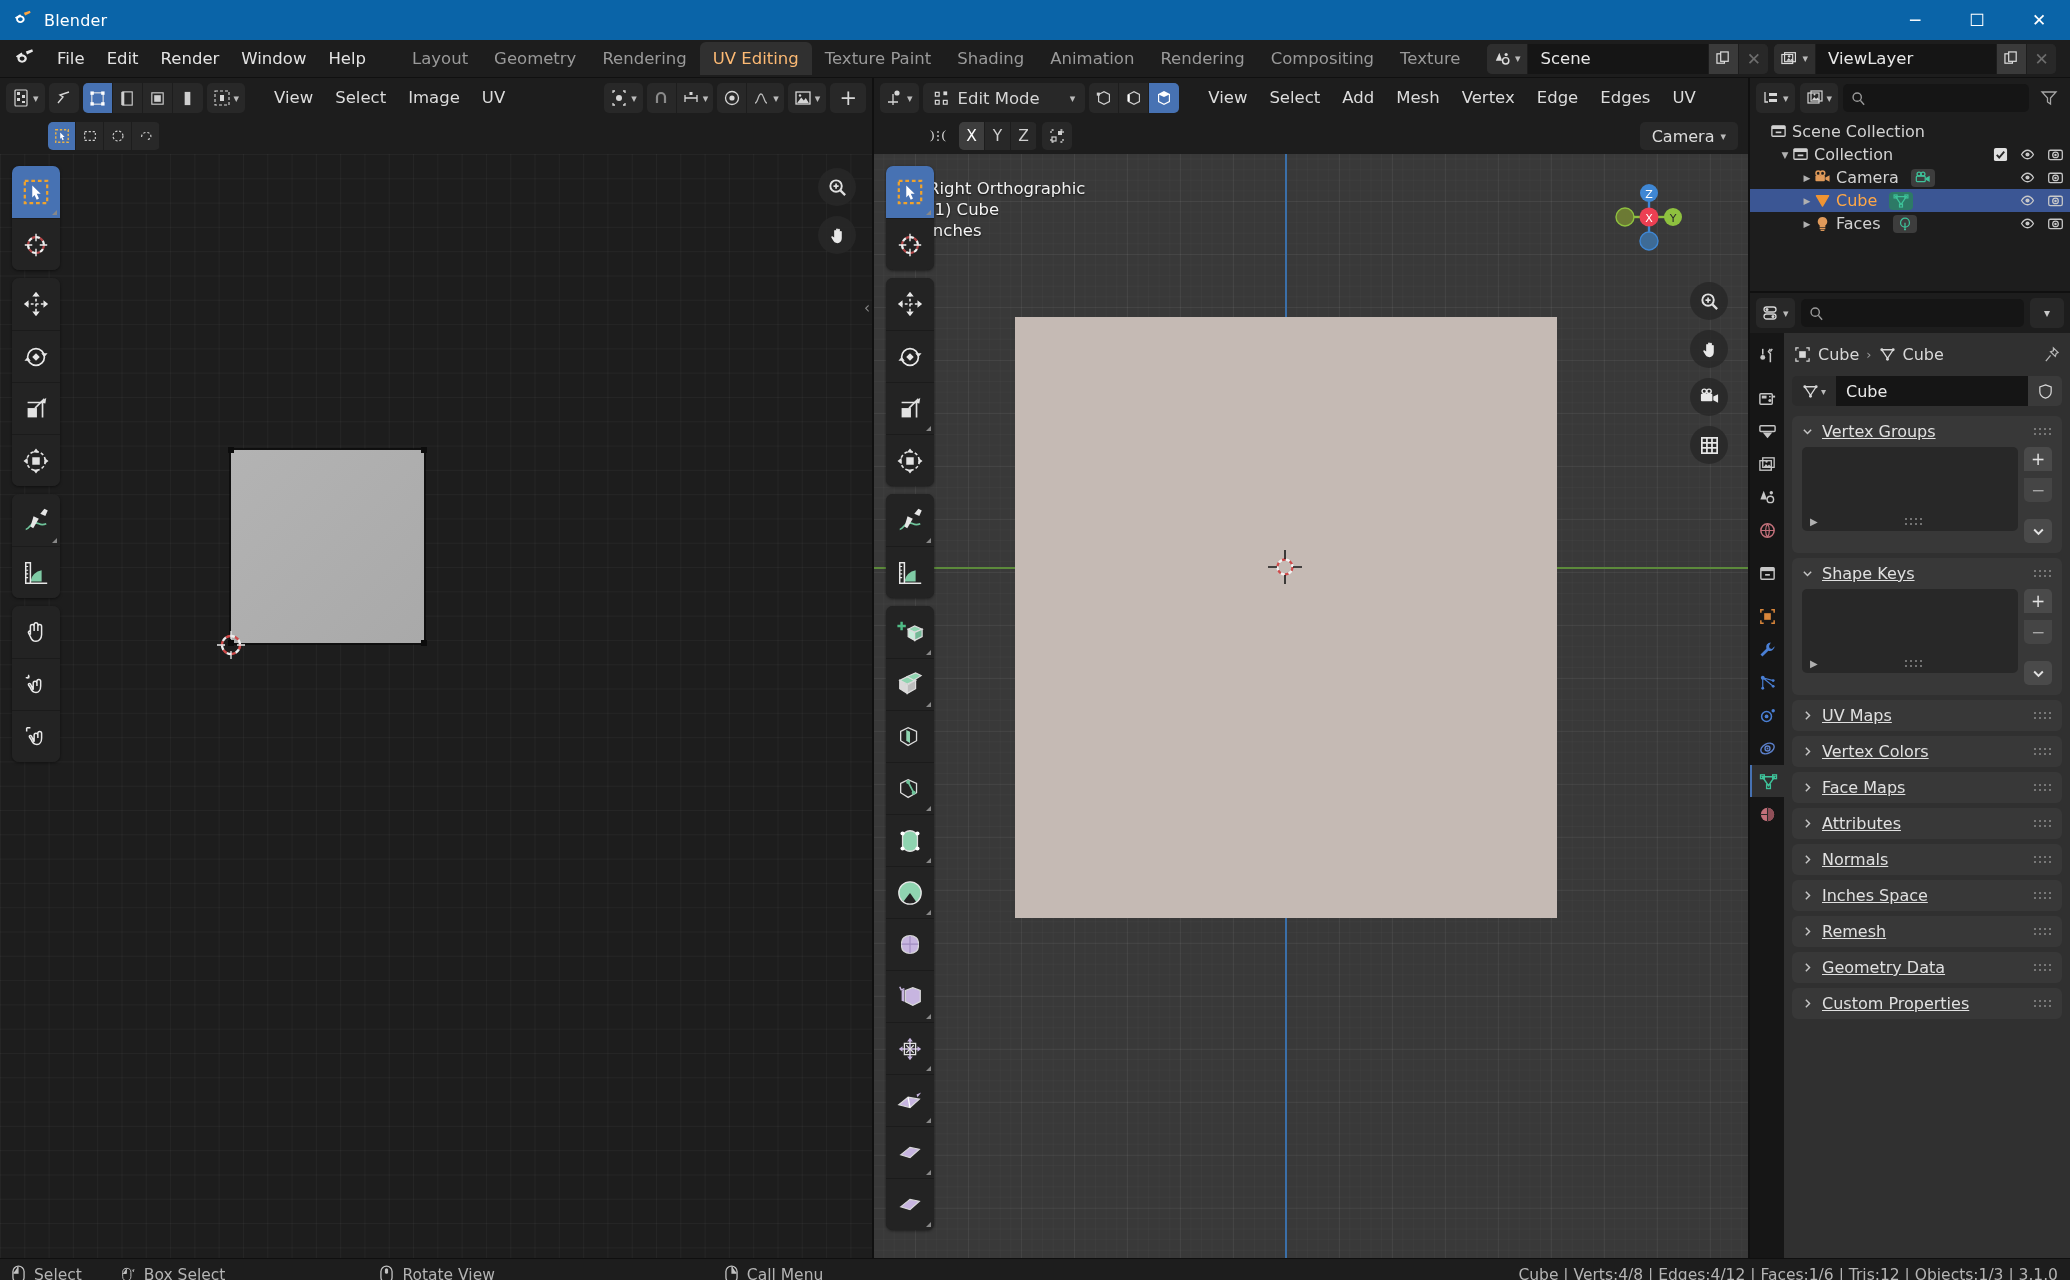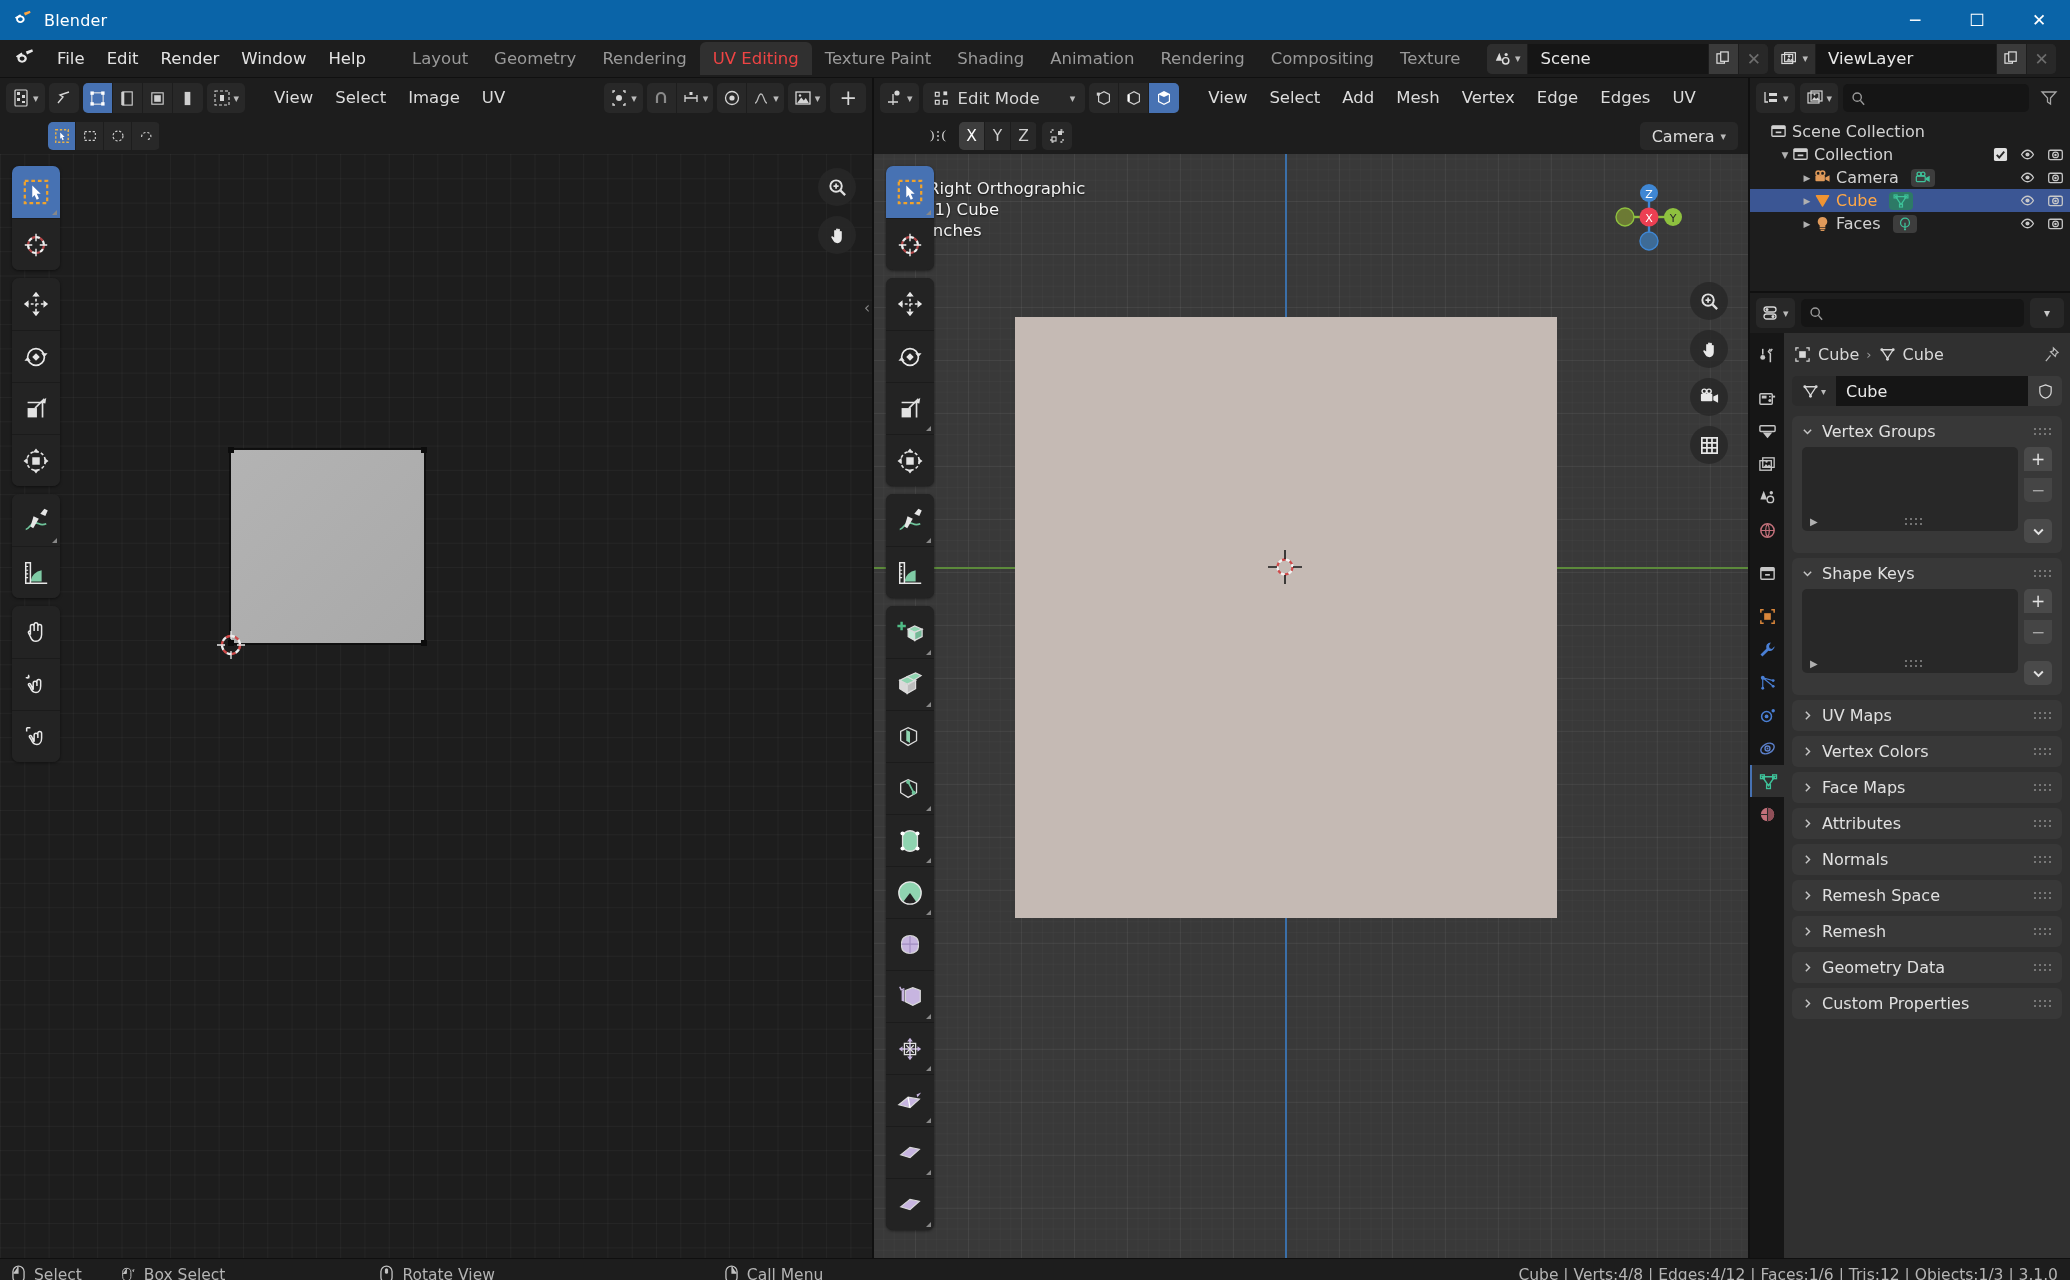--- a/index.html
+++ b/index.html
@@ -18,21 +18,21 @@
 
   
   #topbar{ height:38px; background:#1d1d1d; display:flex; align-items:center;
     border-bottom:1px solid #101010; }
   .blender-icon-small{ width:26px;height:26px;margin:0 8px 0 12px; }
   .menu-item{ padding:0 11px; height:30px; line-height:30px; font-size:16.5px; color:#e3e3e3;
     border-radius:4px; cursor:default; }
   .wsp-tabs{ display:flex; align-items:center; margin-left:22px; height:38px; overflow:hidden; }
   .wsp-tab{ padding:0 13px; height:33px; line-height:33px; font-size:16.5px; color:#9a9a9a;
     border-radius:6px 6px 0 0; cursor:default; white-space:nowrap; }
-  .wsp-tab.active{ background:#303030; color:#ef4444; }
+  .wsp-tab.active{ background:#303030; color:#fdba74; }
   .topbar-right{ margin-left:auto; display:flex; align-items:center; padding-right:8px; height:38px; }
 
   .id-block{ display:flex; align-items:center; height:30px; background:#282828;
     border-radius:5px; margin-right:6px; overflow:hidden; }
   .id-icon-btn{ display:flex; align-items:center; gap:3px; padding:0 7px; height:30px;
     background:#2e2e2e; border-right:1px solid #1d1d1d; }
   .id-name{ background:#151515; height:30px; line-height:30px; padding:0 14px 0 12px;
     min-width:180px; font-size:16.5px; color:#e8e8e8; }
   .id-btn{ width:30px;height:30px;display:flex;align-items:center;justify-content:center;
     background:#3a3a3a; border-left:1px solid #1d1d1d; }
@@ -164,21 +164,21 @@
   .name-row{ display:flex; height:30px; margin:7px 0 10px 0; }
   .name-row .ic{ width:44px; background:#2b2b2b; border-radius:5px 0 0 5px;
     display:flex;align-items:center;justify-content:center; gap:2px; }
   .name-row .val{ flex:1; background:#151515; display:flex;align-items:center; padding:0 10px;
     font-size:16px; color:#eaeaea; }
   .name-row .sh{ width:34px; background:#3a3a3a; border-radius:0 5px 5px 0;
     display:flex;align-items:center;justify-content:center; }
 
   .panel{ background:#383838; border-radius:6px; margin-bottom:5px; }
   .panel-head{ height:31px; display:flex; align-items:center; padding:0 10px; gap:9px;
-    font-size:16px; color:#e0e0e0; }
+    font-size:16px; color:#e0e0e0;text-decoration:underline; }
   .panel-head .chev{ width:11px; color:#c6c6c6; font-size:13px; display:flex;
     align-items:center; justify-content:center; }
   .grip{ margin-left:auto; display:grid; grid-template-columns:repeat(4,3px);
     grid-template-rows:repeat(2,3px); gap:2px; }
   .grip i{ width:2px;height:2px;background:#8d8d8d;border-radius:50%;display:block; }
   .panel-body{ padding:0 10px 10px 10px; display:flex; gap:6px; }
   .listbox{ flex:1; height:84px; background:#282828; border-radius:5px; position:relative; }
   .listbox .lb-foot{ position:absolute; left:0;right:0;bottom:4px; display:flex;
     align-items:center; padding:0 8px; }
   .listbox .lb-foot .play{ color:#b0b0b0; font-size:10px; }
@@ -1412,21 +1412,21 @@
                   </span>
                 </div>
               </div>
               <div class="panel">
                 <div class="panel-head">
                   <span class="chev">
                     <svg width="11" height="11" viewBox="0 0 12 12">
                       <path d="M4.2 2L8.2 6 4.2 10" fill="none" stroke="#c6c6c6" stroke-width="1.6"></path>
                     </svg>
                   </span>
-                  <span>Remesh Space</span>
+                  <span>Inches Space</span>
                   <span class="grip">
                     <i></i>
                     <i></i>
                     <i></i>
                     <i></i>
                     <i></i>
                     <i></i>
                     <i></i>
                     <i></i>
                   </span>

